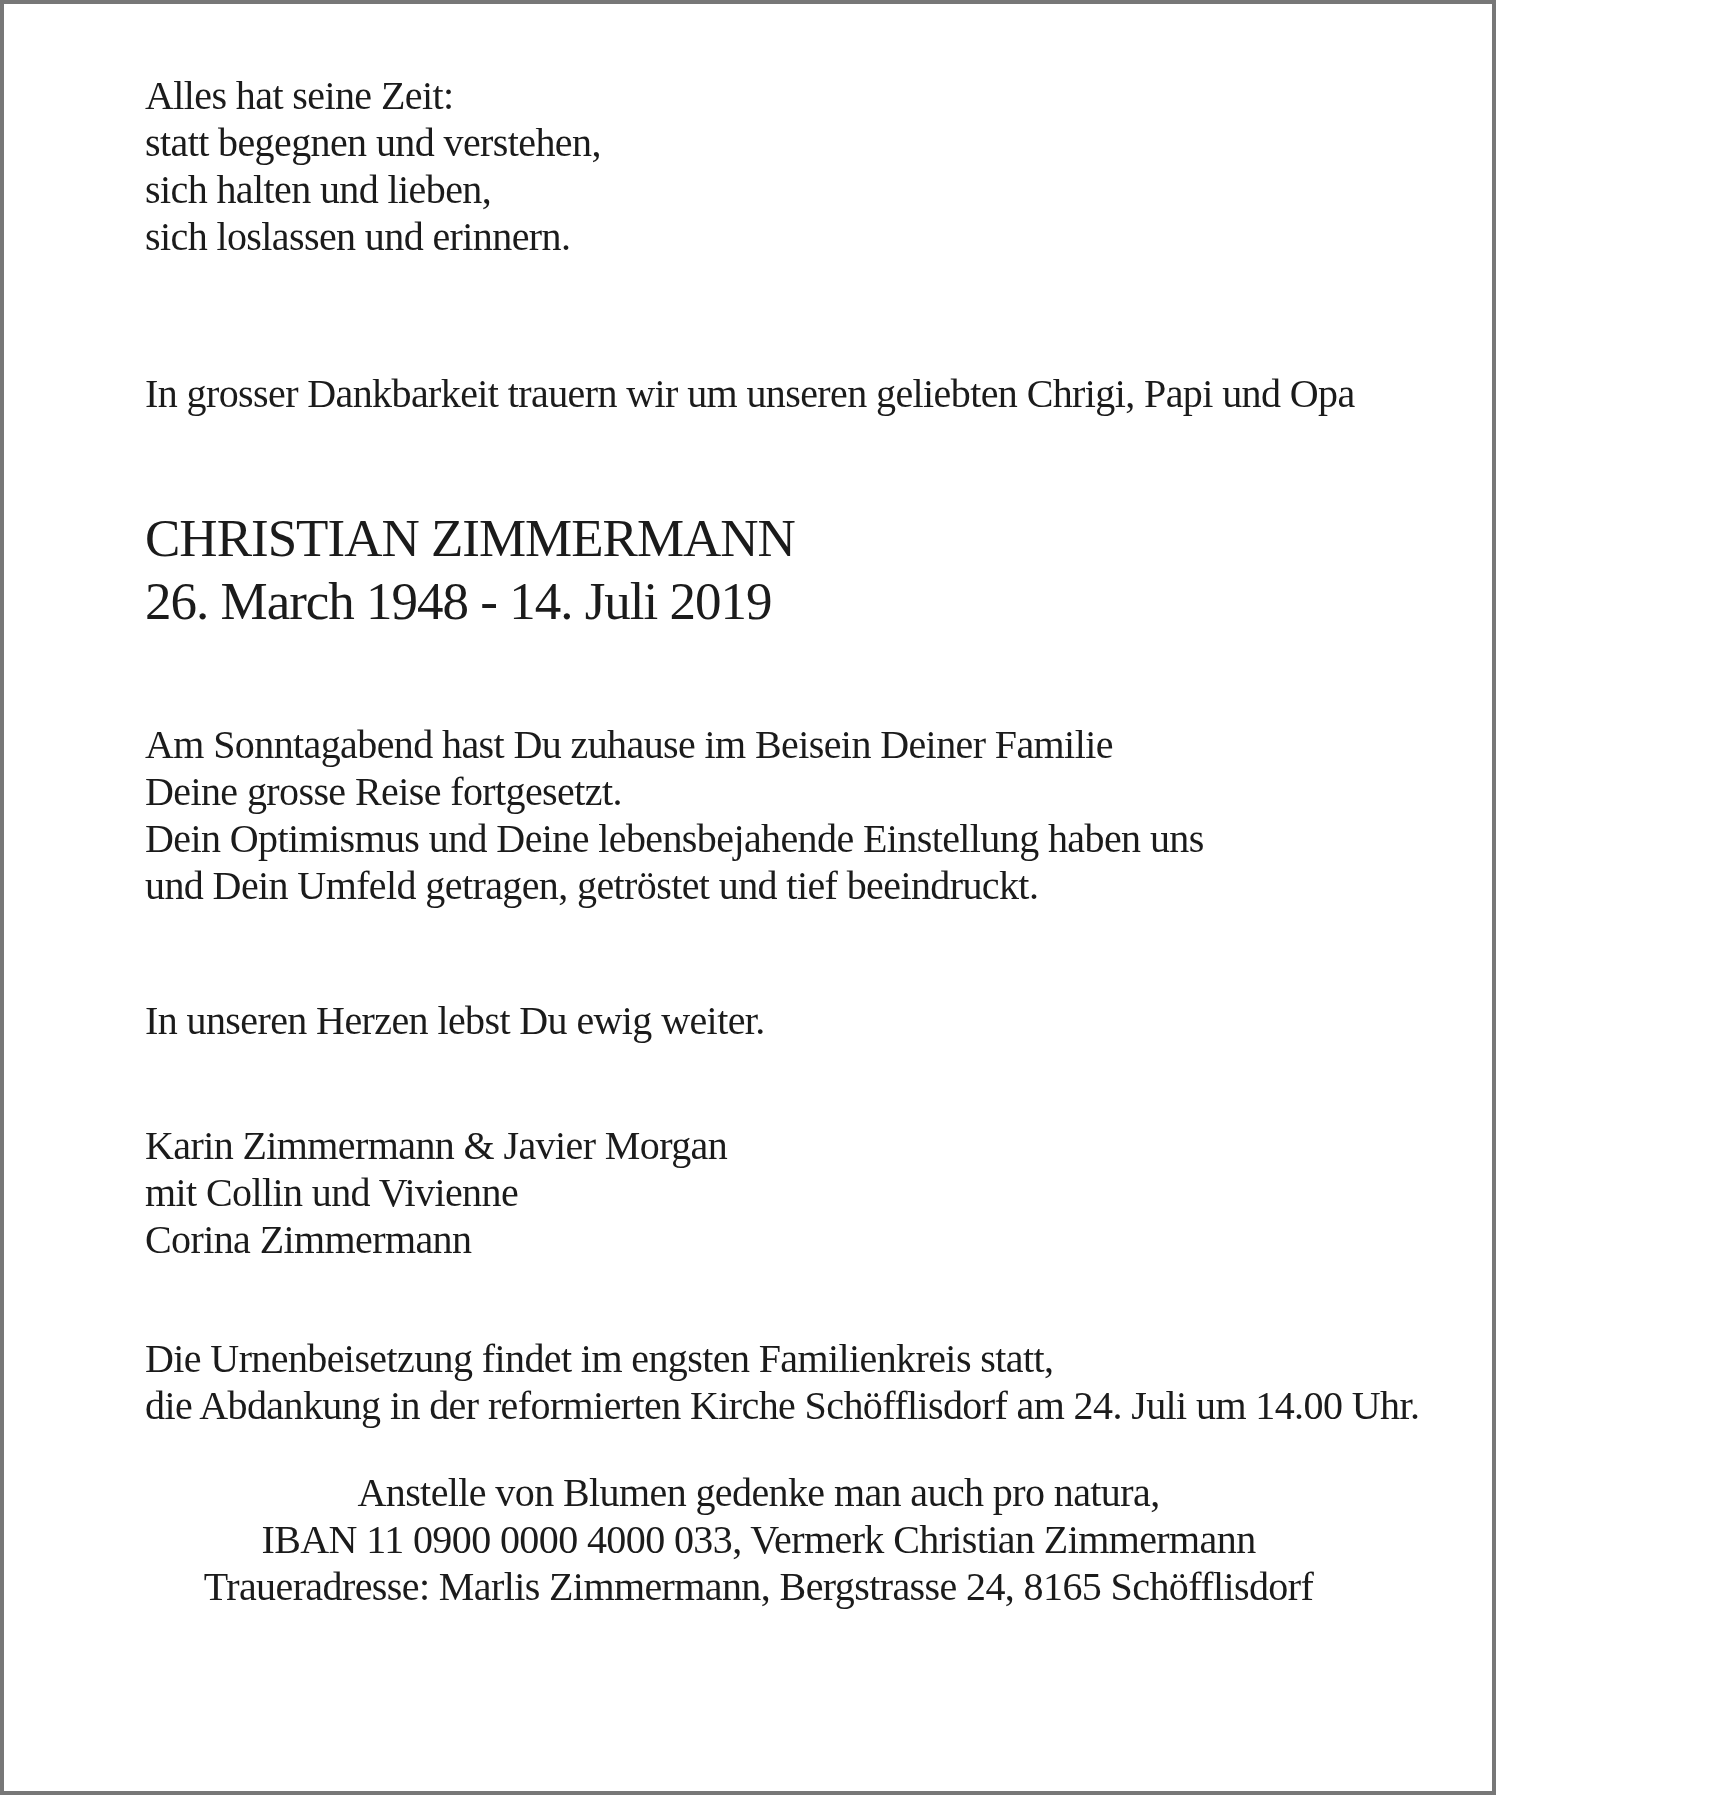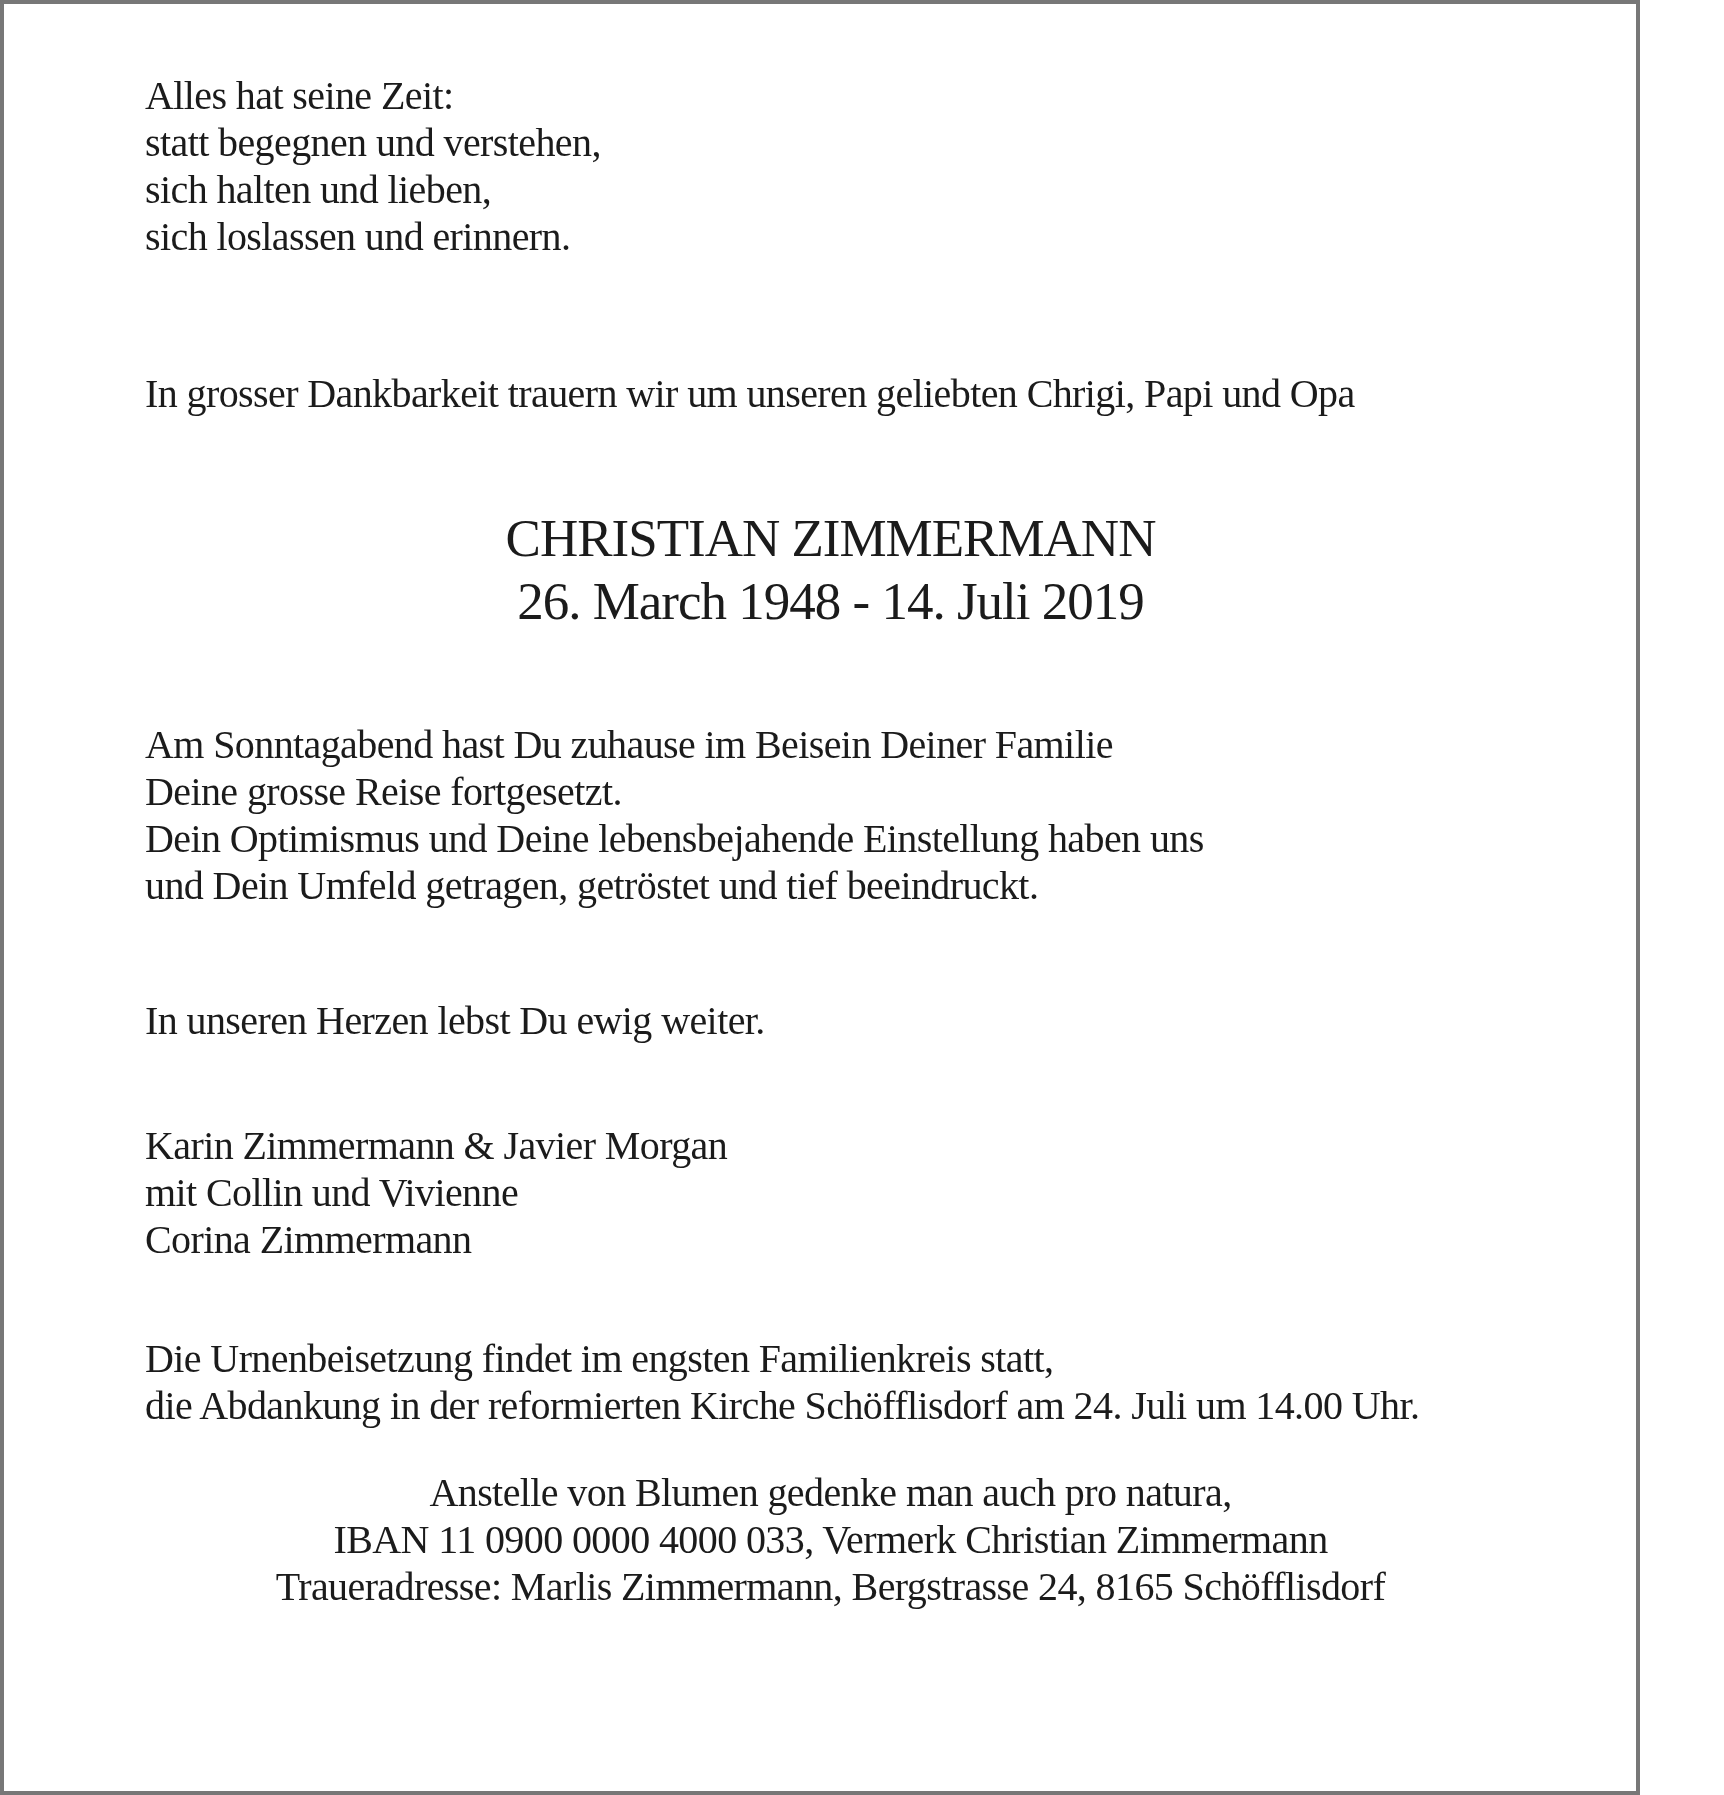--- a/index.html
+++ b/index.html
@@ -2,21 +2,21 @@
 <html><head>
 <meta charset="utf-8">
 <style>
   html, body {
     margin: 0;
     padding: 0;
     background: #ffffff;
   }
   .page {
     position: relative;
-    width: 1640px;
+    width: 1496px;
     height: 1795px;
     box-sizing: border-box;
     background: #ffffff;
     border: 4px solid #777777;
     overflow: hidden;
     font-family: "Liberation Serif", "DejaVu Serif", serif;
     color: #1b1b1b;
   }
   .content {
     padding: 68px 120px 0 141px;
@@ -25,21 +25,21 @@
     margin: 0;
   }
   .line {
     font-size: 40px;
     line-height: 47px;
     letter-spacing: -0.6px;
     white-space: nowrap;
   }
   .poem-block        { margin-top: 0; }
   .intro-block       { margin-top: 110px; }
-  .deceased-block    { margin-top: 90px; text-align: center; }
+  .deceased-block    { margin-top: 90px; }
   .deceased-block .line {
     font-size: 53px;
     line-height: 63px;
     letter-spacing: -1px;
   }
   .tribute-block     { margin-top: 88px; }
   .remembrance-block { margin-top: 88px; }
   .family-block      { margin-top: 78px; }
   .service-block     { margin-top: 72px; }
   .donation-block    { margin-top: 40px; text-align: center; }

